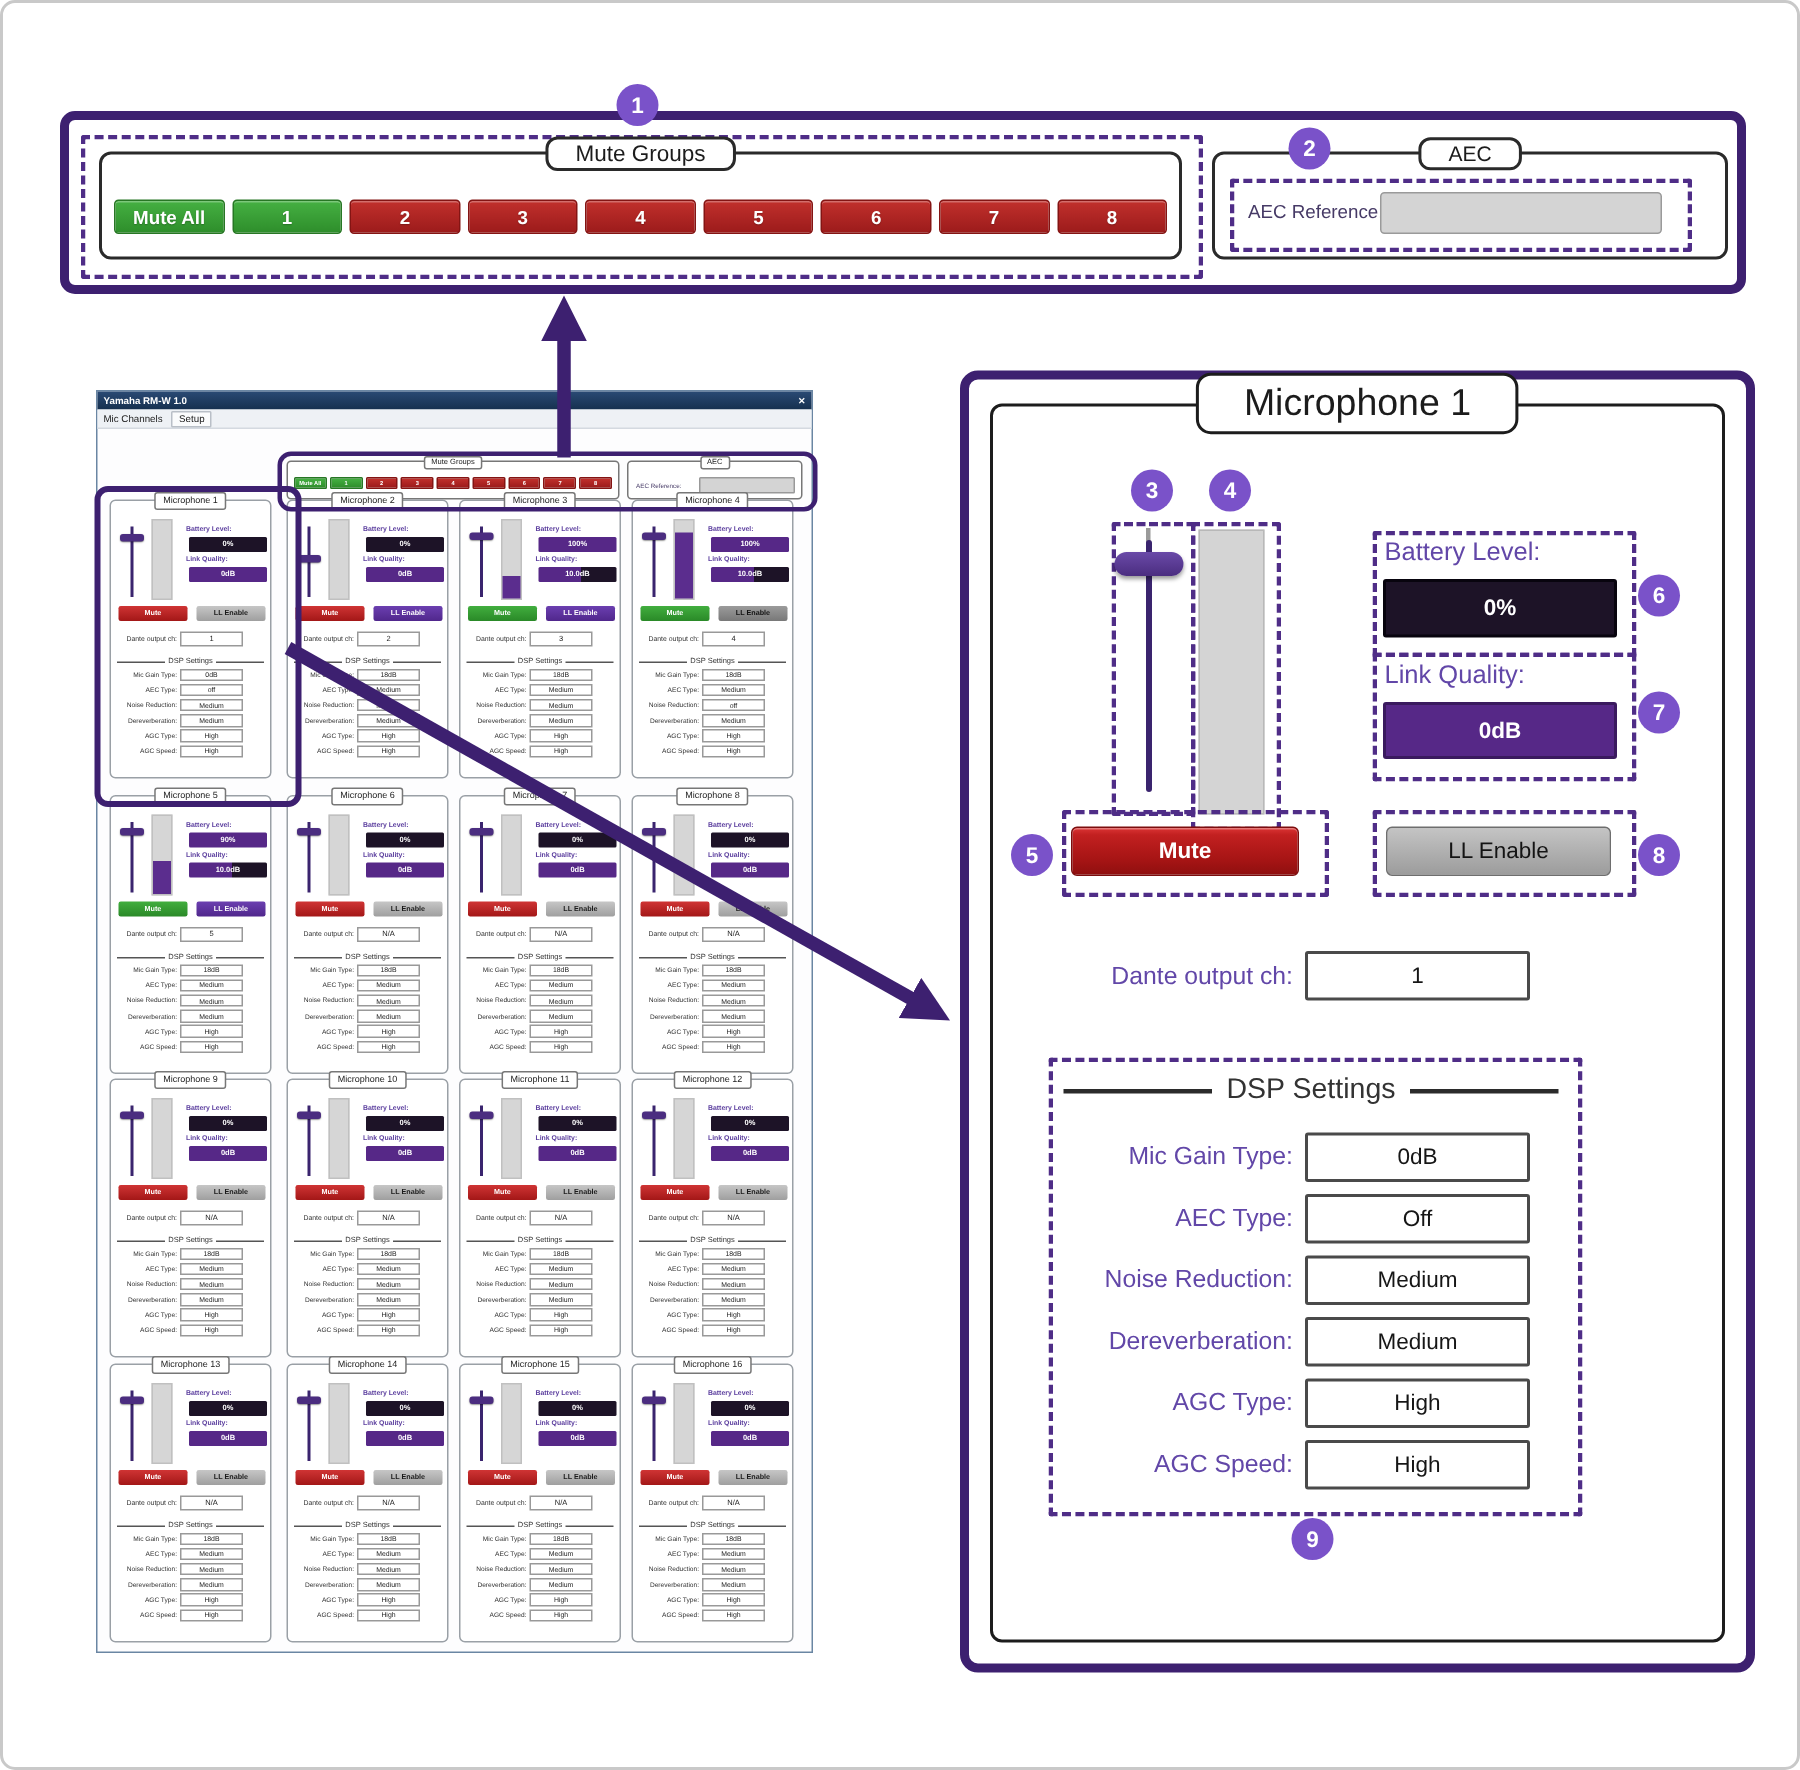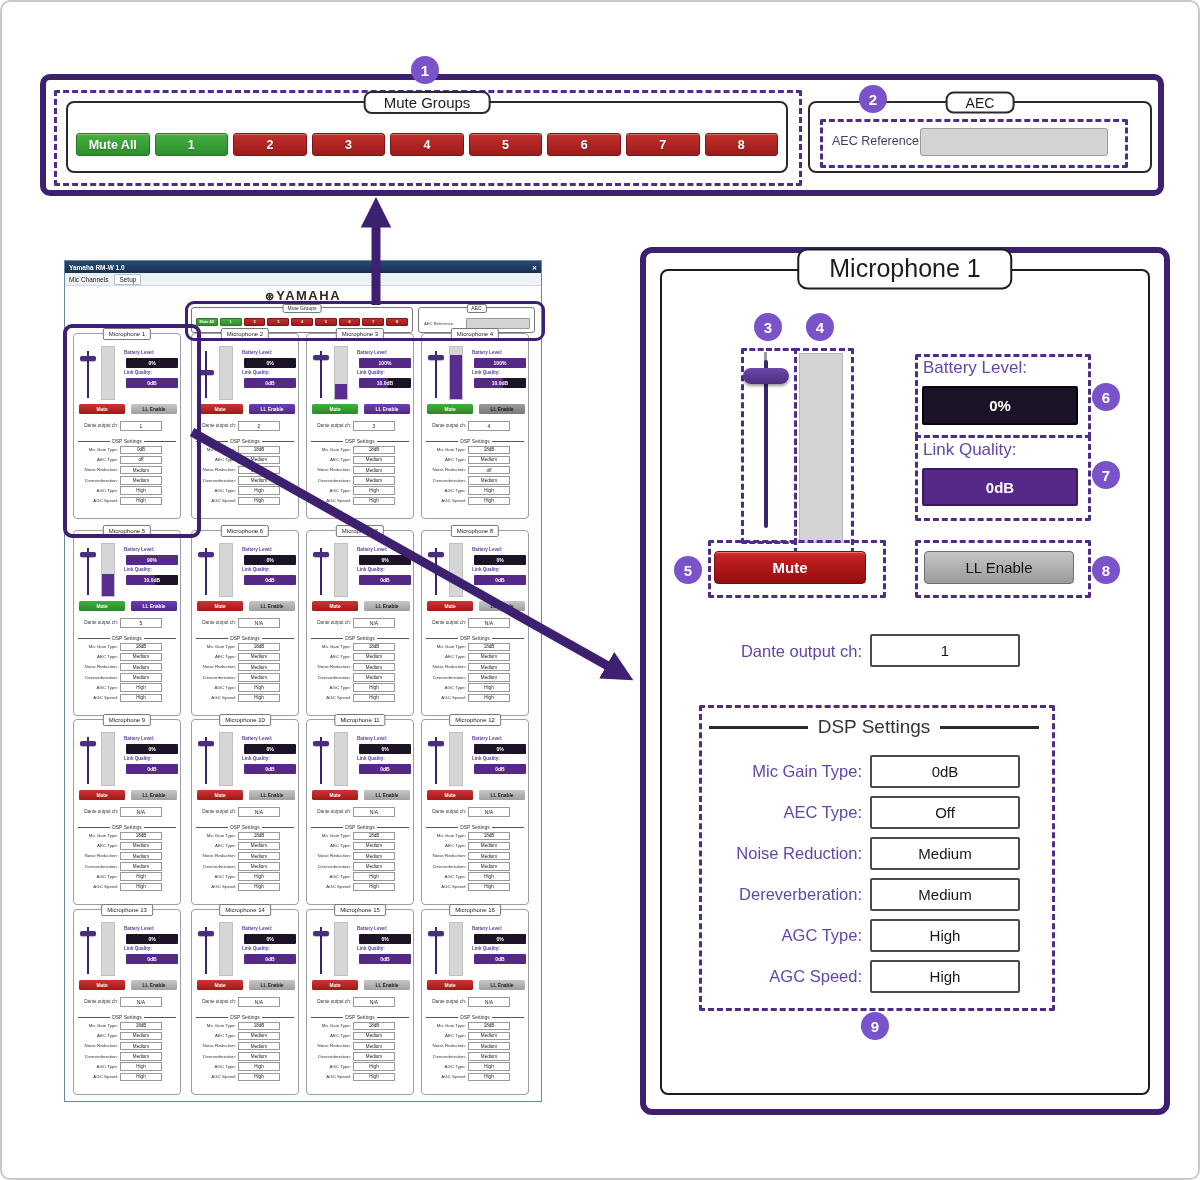--- a/index.html
+++ b/index.html
@@ -144,21 +144,20 @@
 
   <div class="win">
     <div class="titlebar">
       <span>Yamaha RM-W 1.0</span>
       <span class="x">✕</span>
     </div>
     <div class="menubar">
       <span>Mic Channels</span>
       <span class="setup">Setup</span>
     </div>
-    <div class="logo"><span class="mark">⊛</span><span>YAMAHA</span></div>
 
     <div class="mini-box" style="left:126px;top:46px;width:222px;height:26px;">
       <span class="stab">Mute Groups</span>
       <div class="srow" id="mini-mute-buttons">
           <span class="sbtn c-green">Mute All</span>
           <span class="sbtn c-green">1</span>
           <span class="sbtn c-red">2</span>
           <span class="sbtn c-red">3</span>
           <span class="sbtn c-red">4</span>
           <span class="sbtn c-red">5</span>

